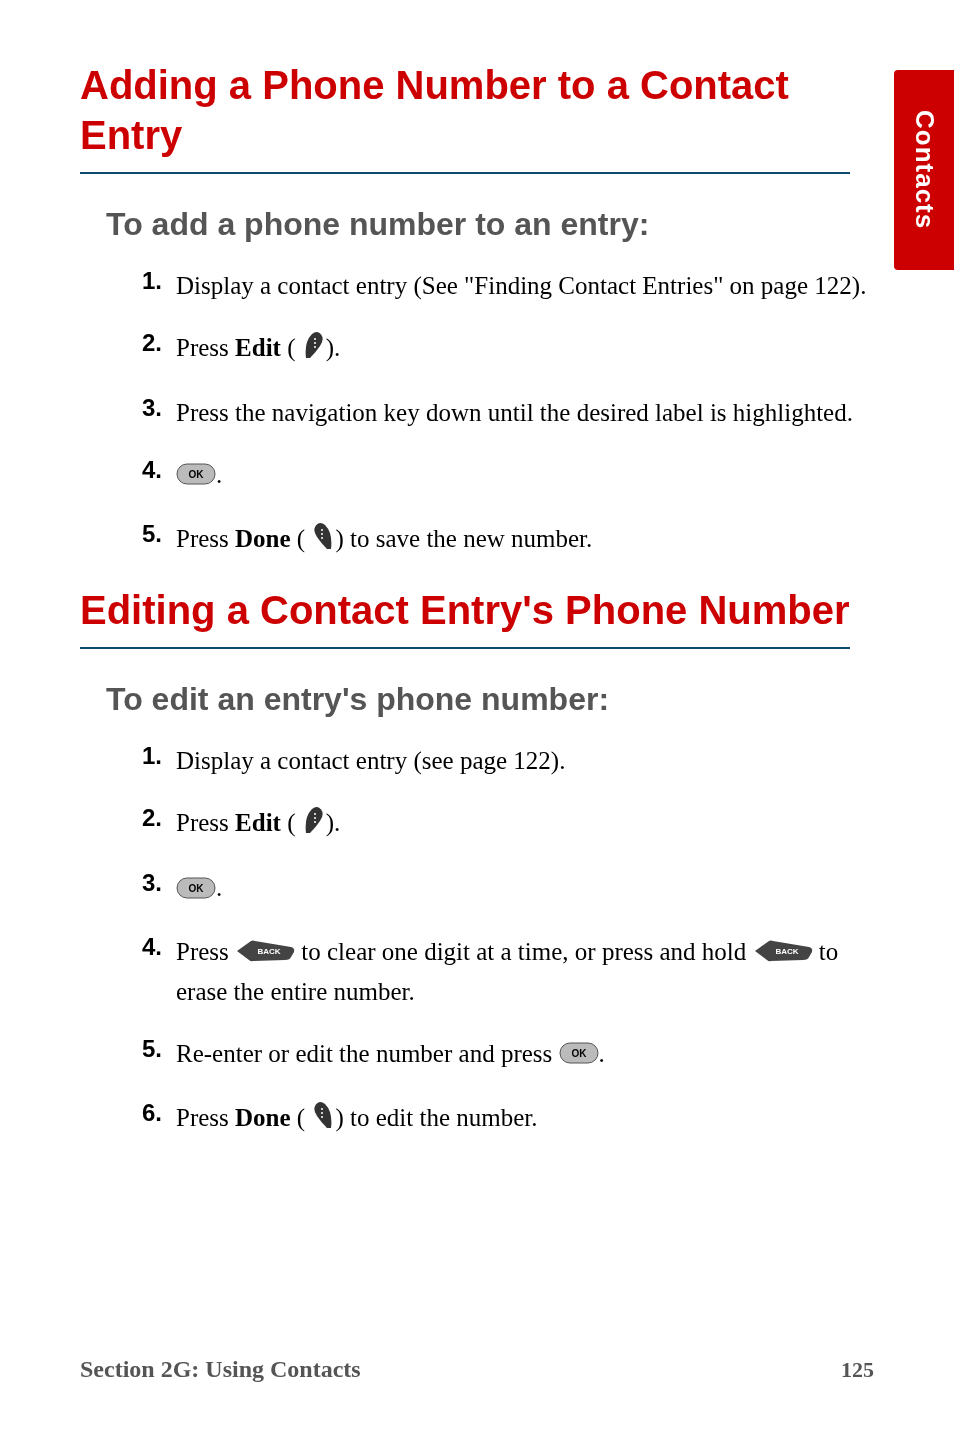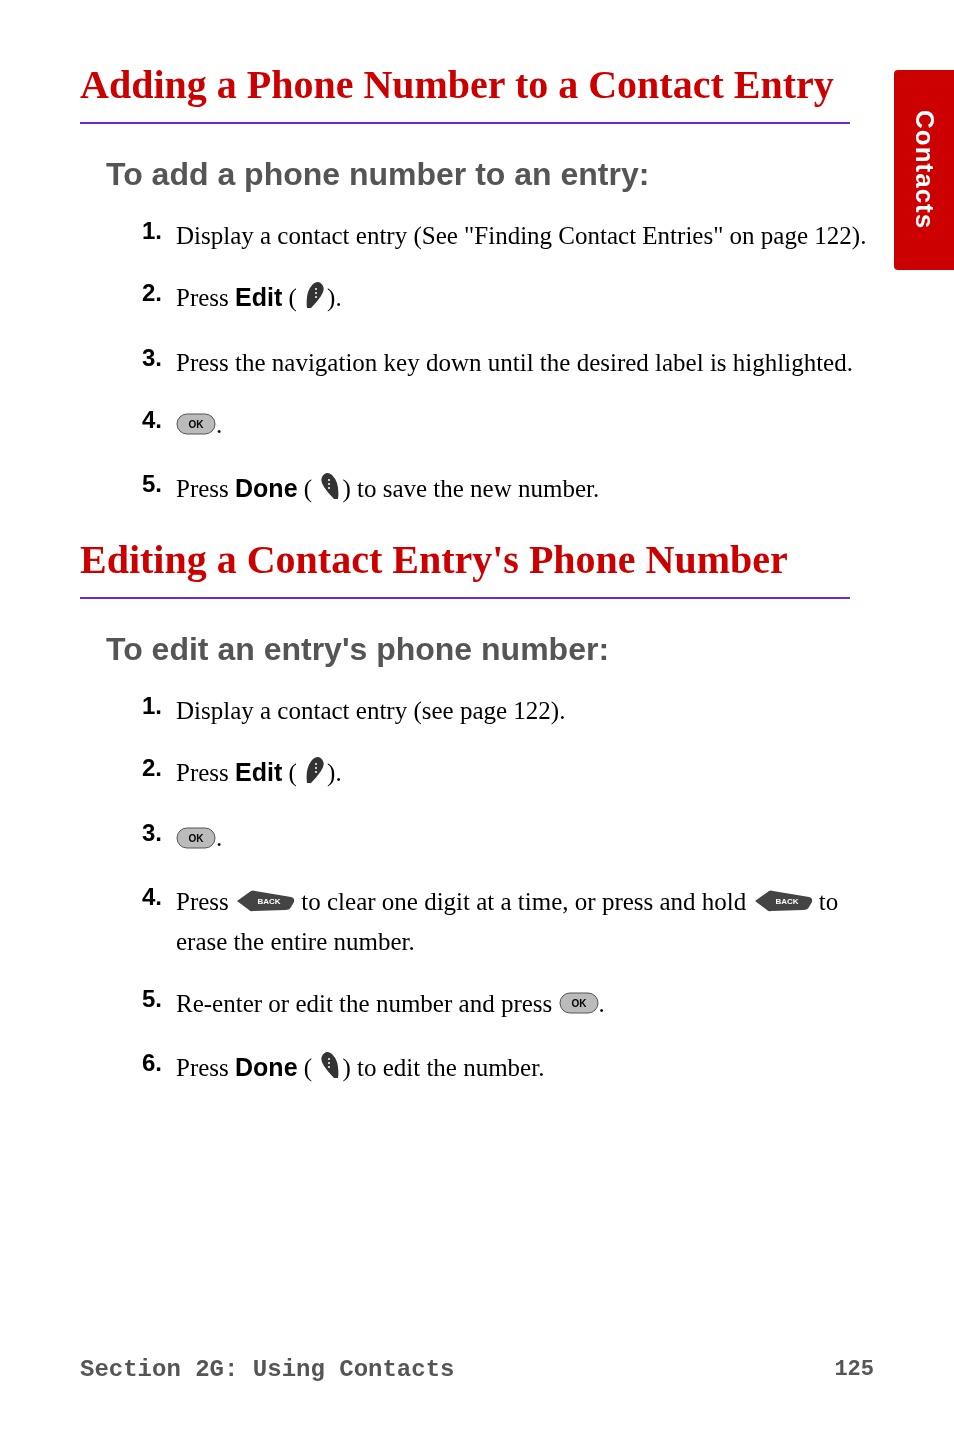--- a/index.html
+++ b/index.html
@@ -14,26 +14,26 @@
     display: flex; align-items: center; justify-content: center;
     font-family: Arial, Helvetica, sans-serif;
     font-weight: bold; font-size: 26px;
     writing-mode: vertical-rl;
     text-orientation: mixed;
     border-top-left-radius: 4px;
     border-bottom-left-radius: 4px;
     letter-spacing: 1px;
   }
   h1.section-title {
-    font-family: Liberation Serif, serif;
+    font-family: Liberation Sans, sans-serif;
     font-weight: bold;
     color: #cc0000;
     font-size: 40px;
     line-height: 1.25;
-    border-bottom: 2px solid #6d28d9;
+    border-bottom: 2px solid #0c4a6e;
     padding-bottom: 12px;
     margin-bottom: 32px;
     max-width: 770px;
   }
   h1.section-title.mid { margin-top: 24px; }
   .lead {
     font-family: Arial, Helvetica, sans-serif;
     font-weight: bold;
     font-size: 32px;
     color: #555;
@@ -46,30 +46,30 @@
     font-weight: bold; color: #000;
     font-size: 24px; width: 46px; flex: 0 0 46px;
     text-align: right; padding-right: 14px;
   }
   .body {
     font-size: 25px; line-height: 1.5; color: #000;
     font-family: "Lucida Bright", Georgia, serif;
     flex: 1;
   }
   .body strong.ui {
-    font-family: Liberation Sans, sans-serif;
+    font-family: Liberation Serif, serif;
     font-weight: bold;
   }
   .icon-softkey-right, .icon-softkey-left, .icon-ok, .icon-back {
     display: inline-block; vertical-align: middle;
   }
   .footer {
     position: absolute; bottom: 50px; left: 80px; right: 80px;
     display: flex; justify-content: space-between; align-items: center;
-    font-family: Liberation Mono, monospace;
+    font-family: Liberation Serif, serif;
     color: #555; font-weight: bold; font-size: 24px; gap: 24px;
   }
   .footer .pg { color: #555; font-weight: bold; font-size: 22px; }
   svg { display: inline-block; }
 </style>
 </head>
 <body>
 
 <div class="page">
 

